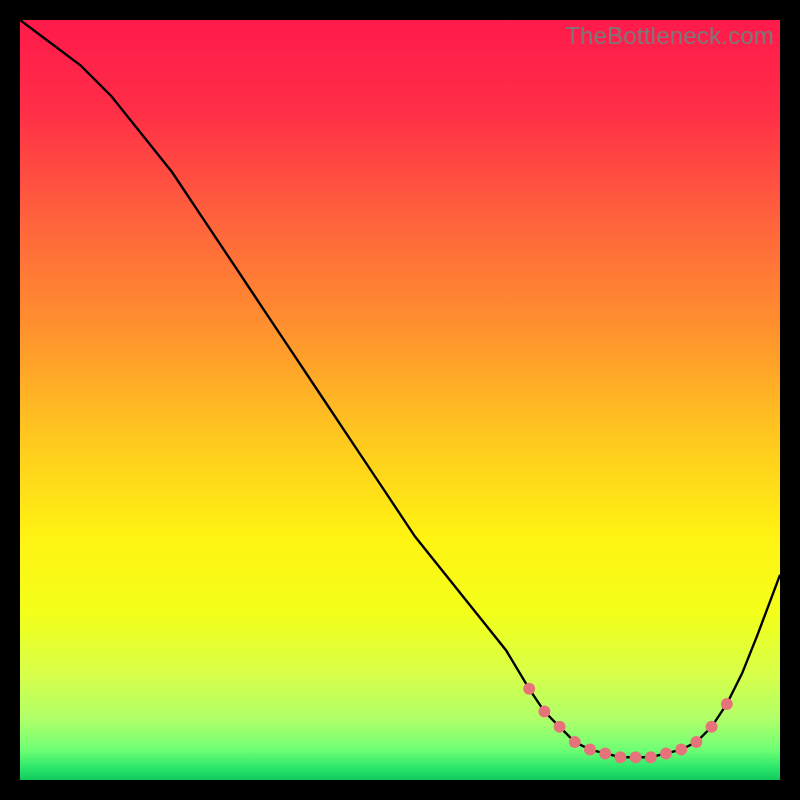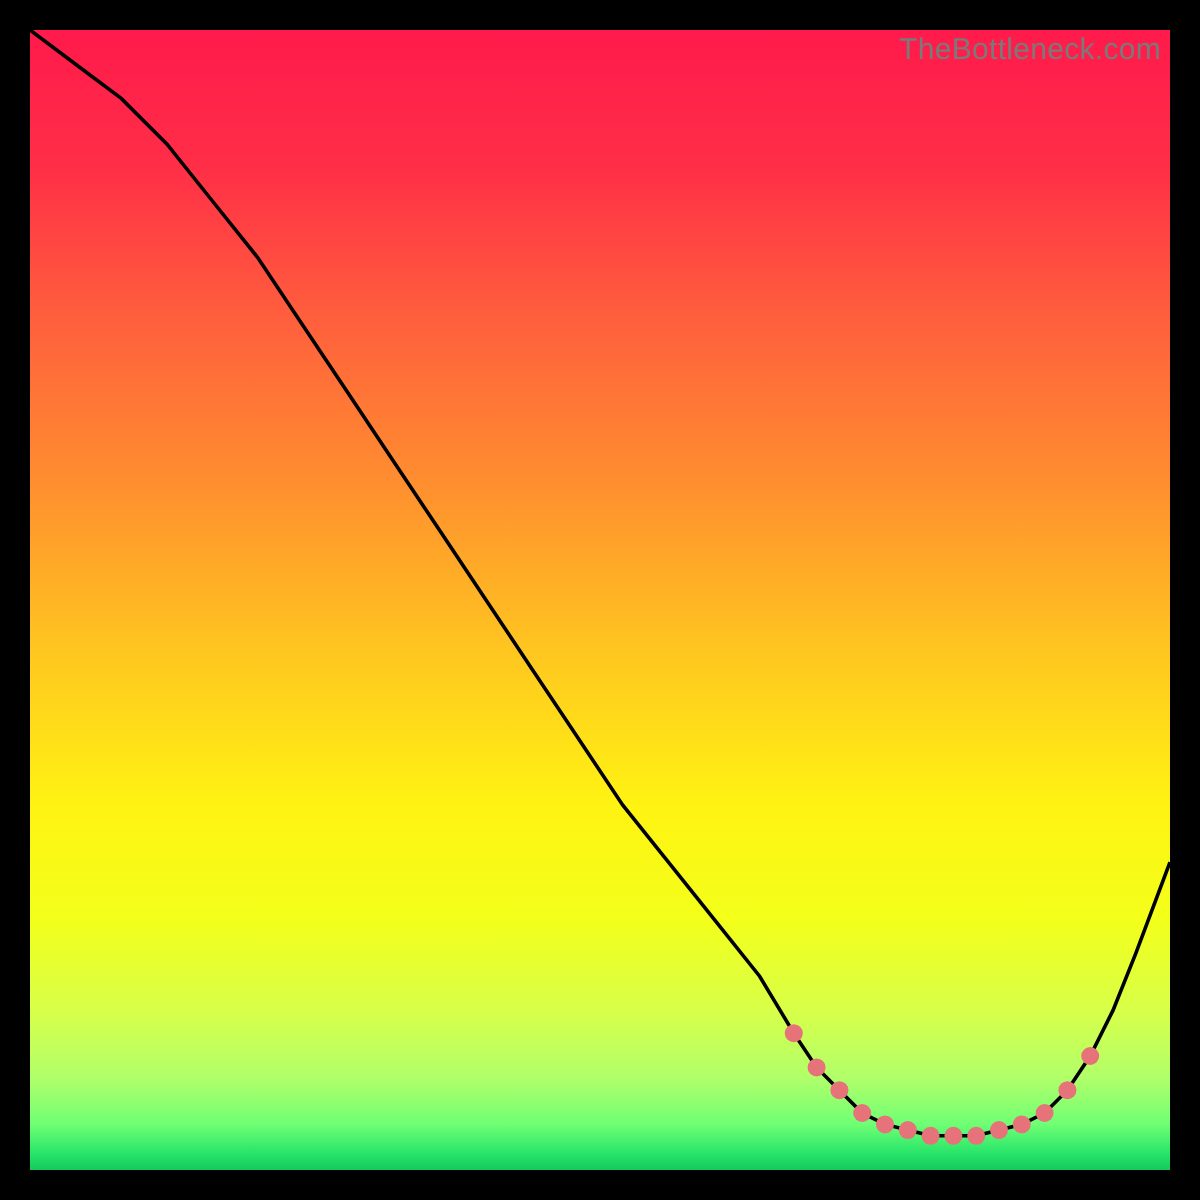--- a/index.html
+++ b/index.html
@@ -24,21 +24,21 @@
     left: 0;
     top: 0;
     width: 760px;
     height: 760px;
   }
   .watermark {
     position: absolute;
     top: 2px;
     right: 6px;
     color: #7a7a7a;
-    font-size: 20px;
+    font-size: 24px;
     font-weight: 500;
     letter-spacing: 0.2px;
     user-select: none;
   }
 </style>
 </head>
 <body>
 
 <div class="frame">
   <svg class="plot" viewBox="0 0 760 760" preserveAspectRatio="none">

